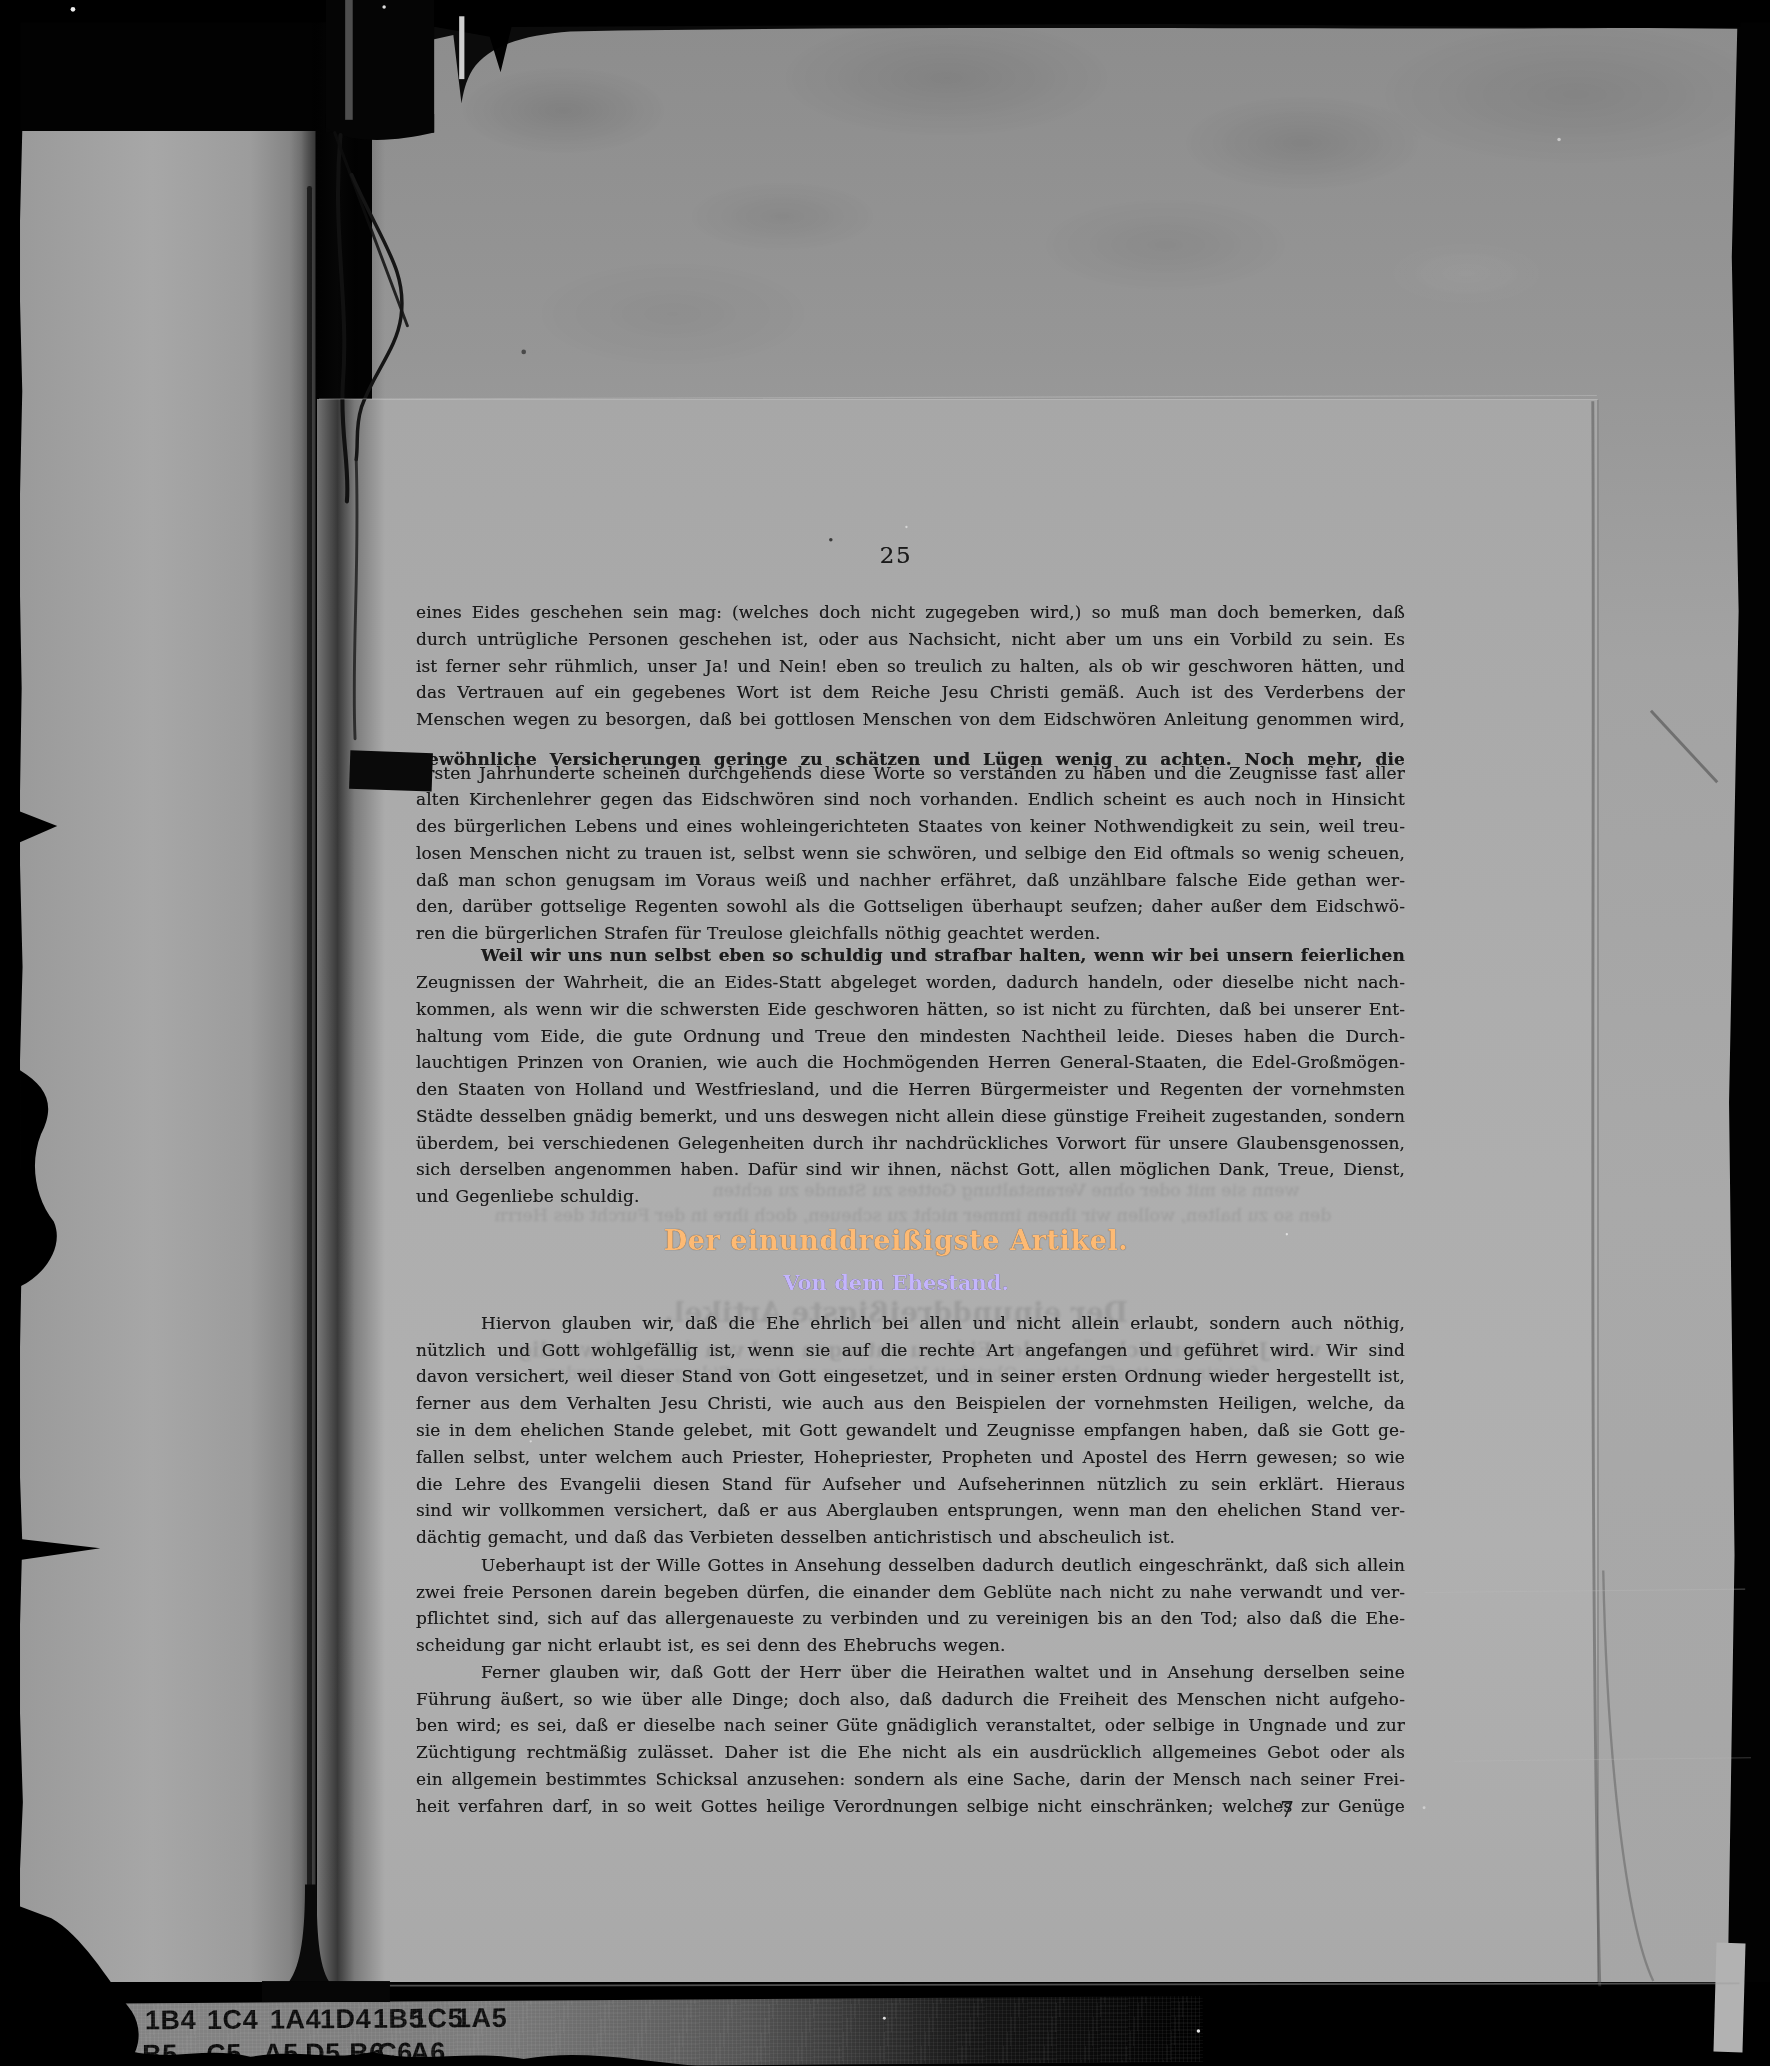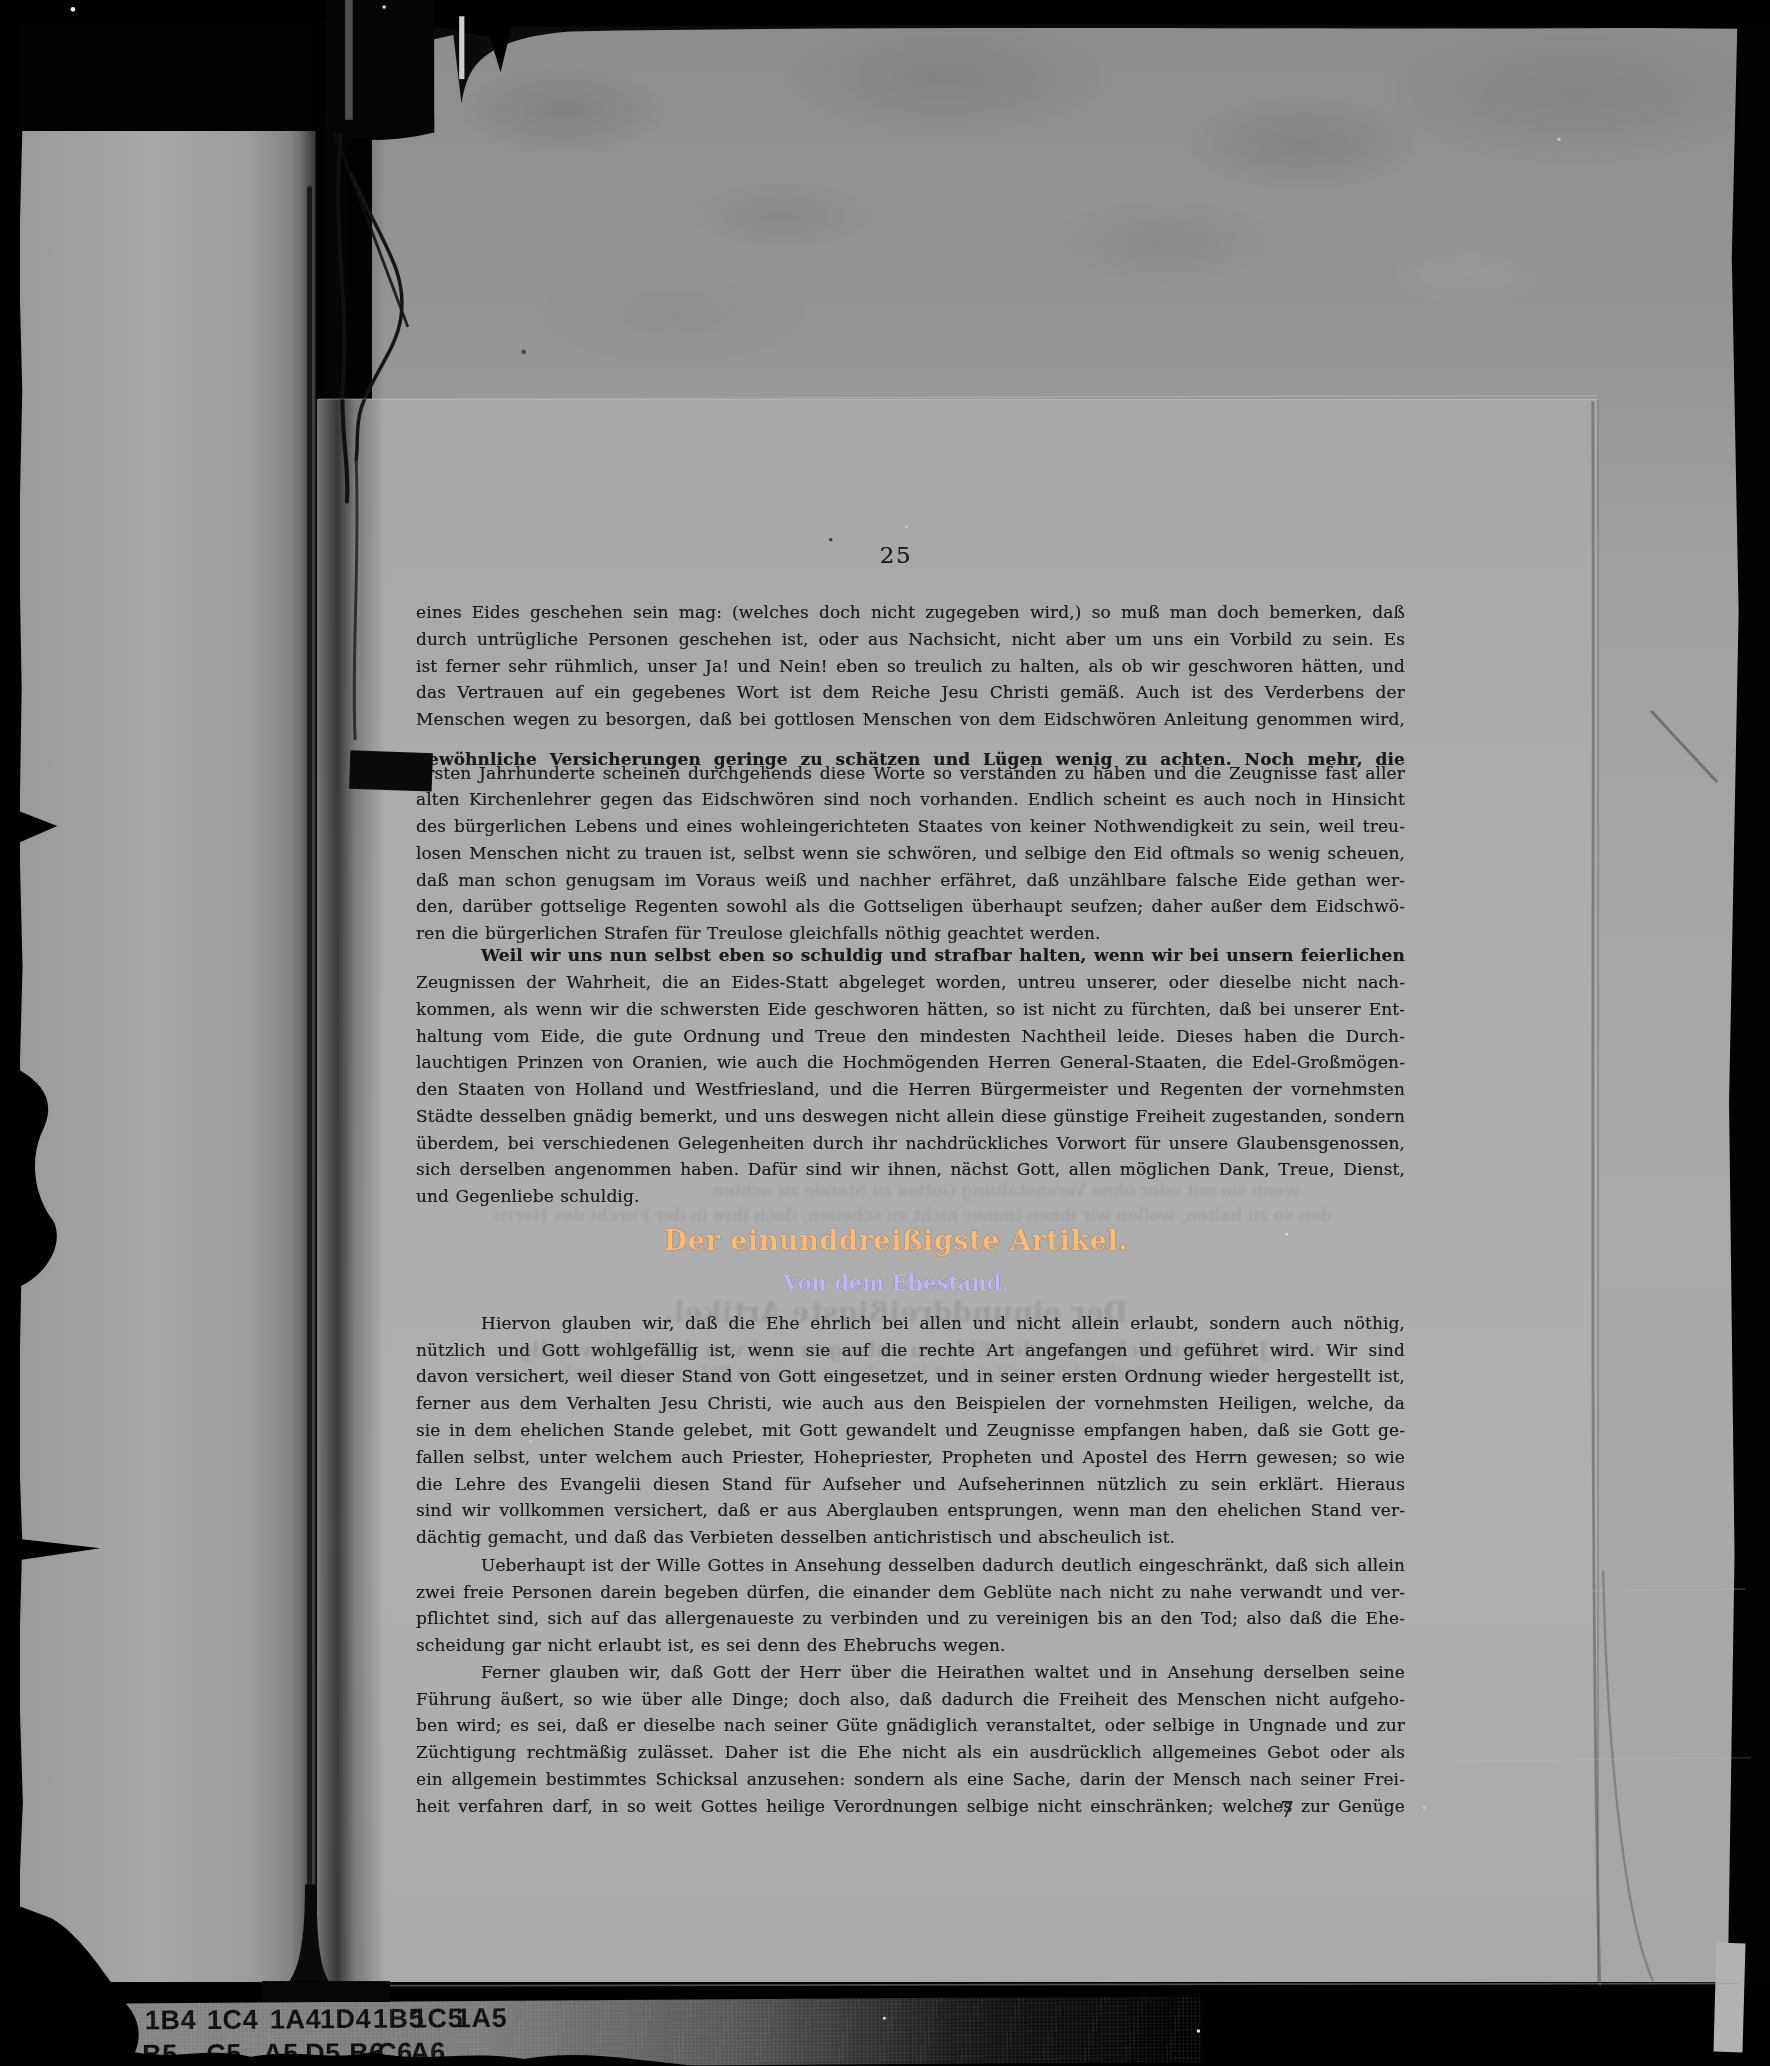--- a/index.html
+++ b/index.html
@@ -148,21 +148,21 @@
     <div class="tline" style="top: 706px;">Menschen wegen zu besorgen, daß bei gottlosen Menschen von dem Eidschwören Anleitung genommen wird,</div>
     <div class="tline" style="top: 746px; font-weight: bold;">gewöhnliche Versicherungen geringe zu schätzen und Lügen wenig zu achten.  Noch mehr, die Christen der</div>
     <div class="tline" style="top: 760px;">ersten Jahrhunderte scheinen durchgehends diese Worte so verstanden zu haben und die Zeugnisse fast aller</div>
     <div class="tline" style="top: 786px;">alten Kirchenlehrer gegen das Eidschwören sind noch vorhanden.  Endlich scheint es auch noch in Hinsicht</div>
     <div class="tline" style="top: 813px;">des bürgerlichen Lebens und eines wohleingerichteten Staates von keiner Nothwendigkeit zu sein, weil treu-</div>
     <div class="tline" style="top: 840px;">losen Menschen nicht zu trauen ist, selbst wenn sie schwören, und selbige den Eid oftmals so wenig scheuen,</div>
     <div class="tline" style="top: 867px;">daß man schon genugsam im Voraus weiß und nachher erfähret, daß unzählbare falsche Eide gethan wer-</div>
     <div class="tline" style="top: 893px;">den, darüber gottselige Regenten sowohl als die Gottseligen überhaupt seufzen; daher außer dem Eidschwö-</div>
     <div class="tline lastline" style="top: 920px;">ren die bürgerlichen Strafen für Treulose gleichfalls nöthig geachtet werden.</div>
     <div class="tline indent" style="top: 942px; font-weight: bold;">Weil wir uns nun selbst eben so schuldig und strafbar halten, wenn wir bei unsern feierlichen</div>
-    <div class="tline" style="top: 969px;">Zeugnissen der Wahrheit, die an Eides-Statt abgeleget worden, untreu unserer, oder dieselbe nicht nach-</div>
+    <div class="tline" style="top: 969px;">Zeugnissen der Wahrheit, die an Eides-Statt abgeleget worden, dadurch handeln, oder dieselbe nicht nach-</div>
     <div class="tline" style="top: 996px;">kommen, als wenn wir die schwersten Eide geschworen hätten, so ist nicht zu fürchten, daß bei unserer Ent-</div>
     <div class="tline" style="top: 1023px;">haltung vom Eide, die gute Ordnung und Treue den mindesten Nachtheil leide.  Dieses haben die Durch-</div>
     <div class="tline" style="top: 1049px;">lauchtigen Prinzen von Oranien, wie auch die Hochmögenden Herren General-Staaten, die Edel-Großmögen-</div>
     <div class="tline" style="top: 1076px;">den Staaten von Holland und Westfriesland, und die Herren Bürgermeister und Regenten der vornehmsten</div>
     <div class="tline" style="top: 1103px;">Städte desselben gnädig bemerkt, und uns deswegen nicht allein diese günstige Freiheit zugestanden, sondern</div>
     <div class="tline" style="top: 1130px;">überdem, bei verschiedenen Gelegenheiten durch ihr nachdrückliches Vorwort für unsere Glaubensgenossen,</div>
     <div class="tline" style="top: 1156px;">sich derselben angenommen haben. Dafür sind wir ihnen, nächst Gott, allen möglichen Dank, Treue, Dienst,</div>
     <div class="tline lastline" style="top: 1183px;">und Gegenliebe schuldig.</div>
     <div class="tline indent" style="top: 1310px;">Hiervon glauben wir, daß die Ehe ehrlich bei allen und nicht allein erlaubt, sondern auch nöthig,</div>
     <div class="tline" style="top: 1337px;">nützlich und Gott wohlgefällig ist, wenn sie auf die rechte Art angefangen und geführet wird.  Wir sind</div>

